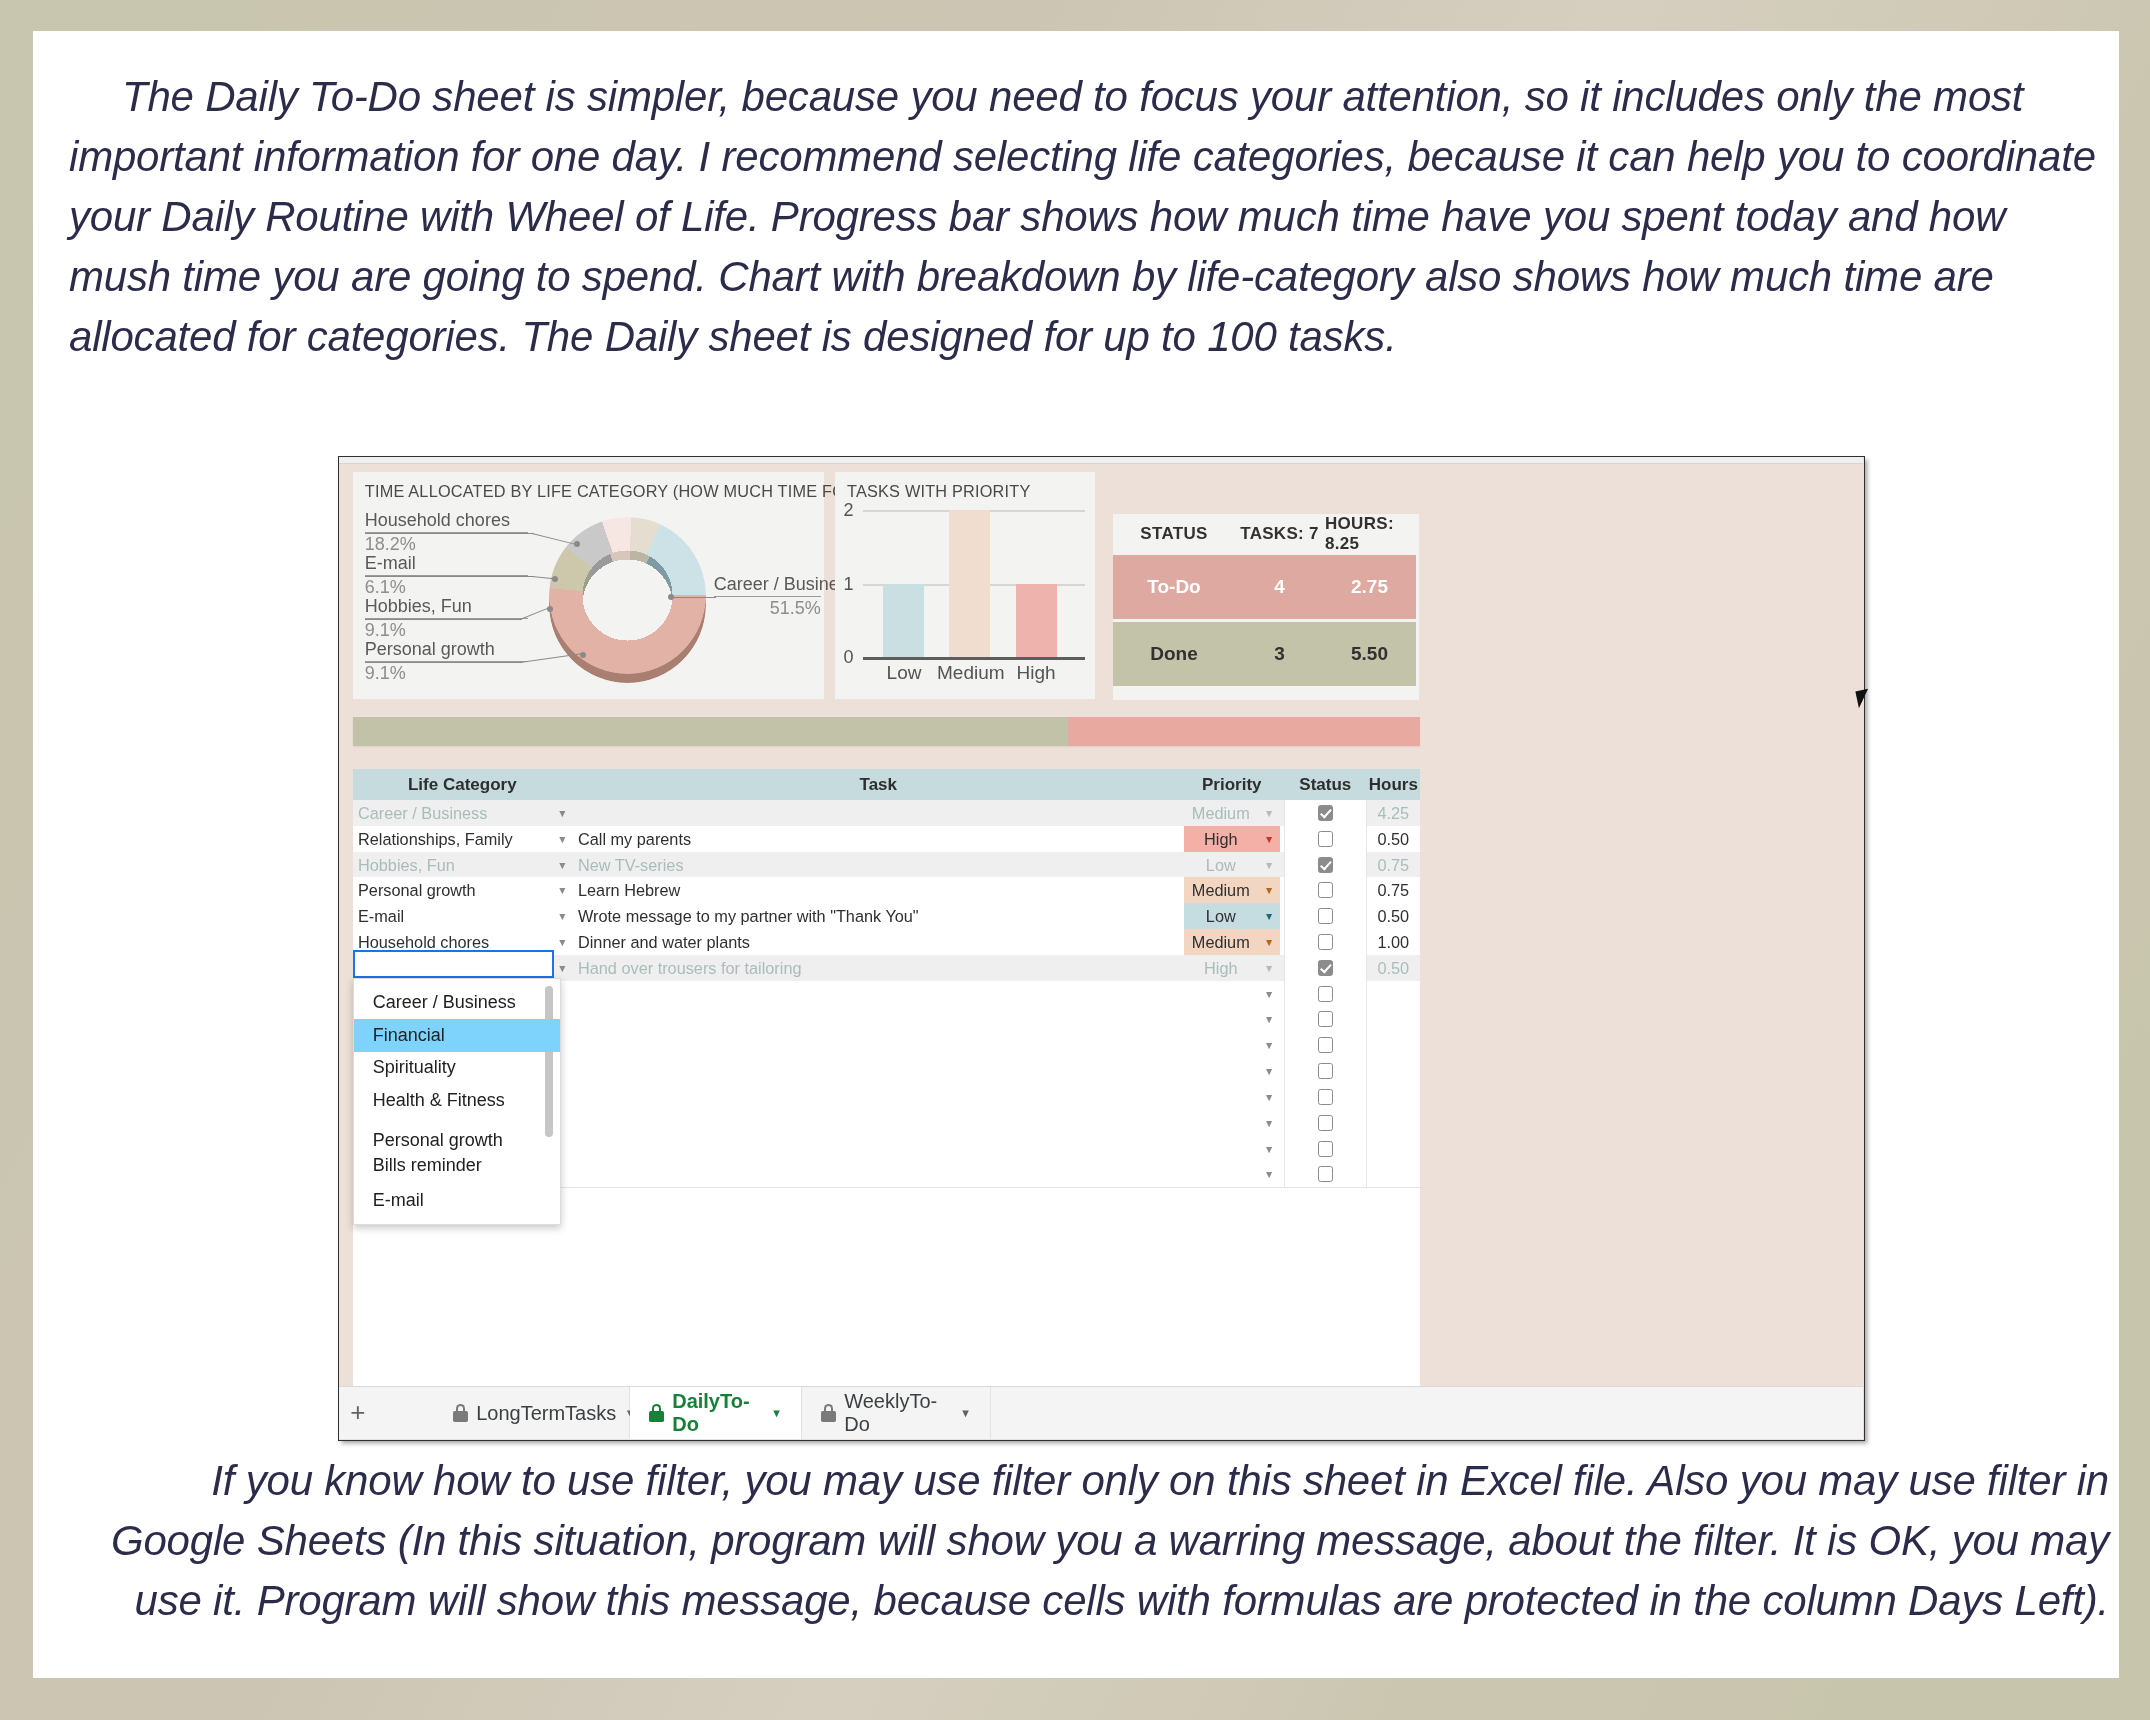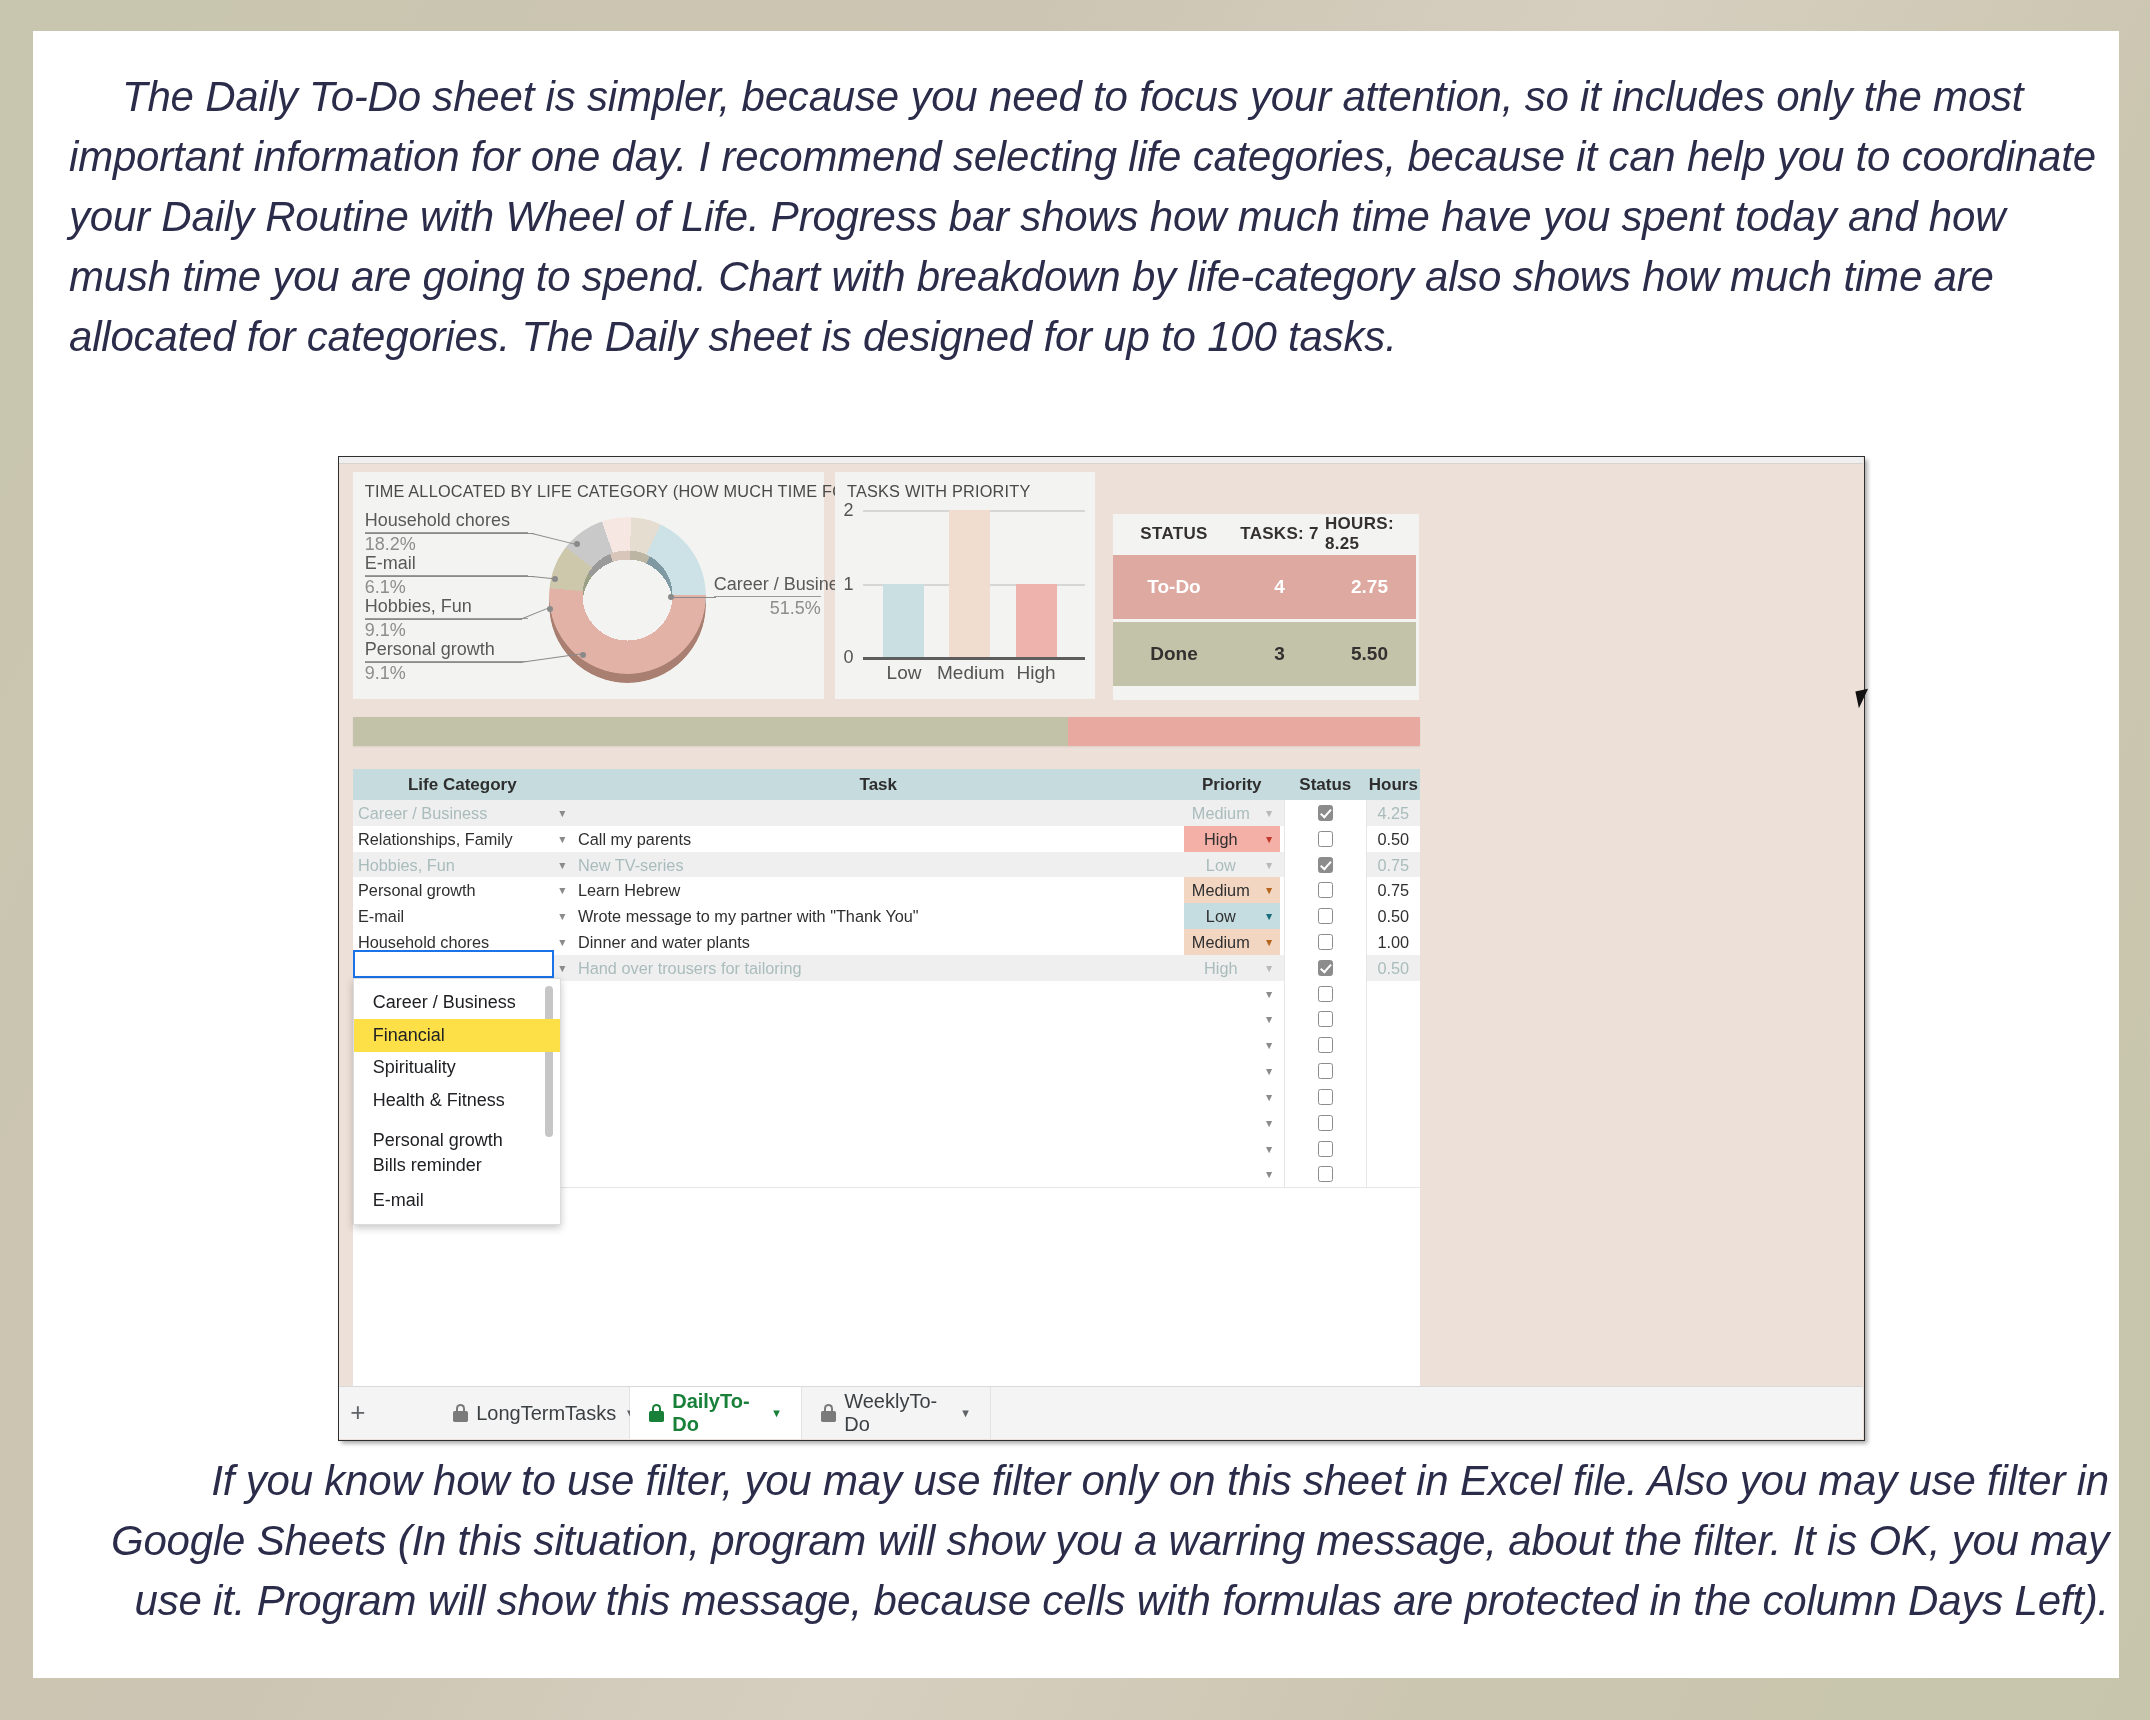--- a/index.html
+++ b/index.html
@@ -155,21 +155,21 @@
 
   
   #selcell{position:absolute;left:13.8px;top:493px;width:201px;height:27.5px;border:2.6px solid #1a73e8;background:#fff;box-sizing:border-box;z-index:30;}
   #dropdown{
     position:absolute;left:13.8px;top:521px;width:206px;height:245px;
     background:#fff;border:0.9px solid #dadce0;box-shadow:0 2.6px 7.7px rgba(0,0,0,.22);
     z-index:31;overflow:hidden;
   }
   .dd-item{position:absolute;left:0;width:206px;height:33px;display:flex;align-items:center;
            padding-left:19px;box-sizing:border-box;font-size:18px;color:#202124;}
-  .dd-item.hl{background:#fde047;}
+  .dd-item.hl{background:#7dd3fc;}
   #dd-scroll{position:absolute;right:6.9px;top:6.9px;width:7.7px;height:151px;border-radius:4.3px;background:#c6c6c6;}
 
   
   #tabbar{position:absolute;left:0;bottom:0;width:1524px;height:52px;background:#f4f4f4;border-top:0.9px solid #d9d9d9;}
   .plusbtn{position:absolute;left:5.2px;top:12px;width:27.5px;height:27.5px;color:#5f6368;font-size:26px;line-height:26px;text-align:center;}
   .tab{position:absolute;top:0;height:52px;display:flex;align-items:center;gap:8.6px;padding:0 19px;
        box-sizing:border-box;font-size:20px;color:#3c4043;background:#f4f4f4;border-right:0.9px solid #e3e3e3;}
   .tab.active{background:#fff;color:#188038;font-weight:bold;}
   .lock{width:14.6px;height:18px;position:relative;flex:0 0 auto;}
   .lock .body{position:absolute;bottom:0;left:0;width:14.6px;height:11.2px;border-radius:1.7px;background:#7a7a7a;}

